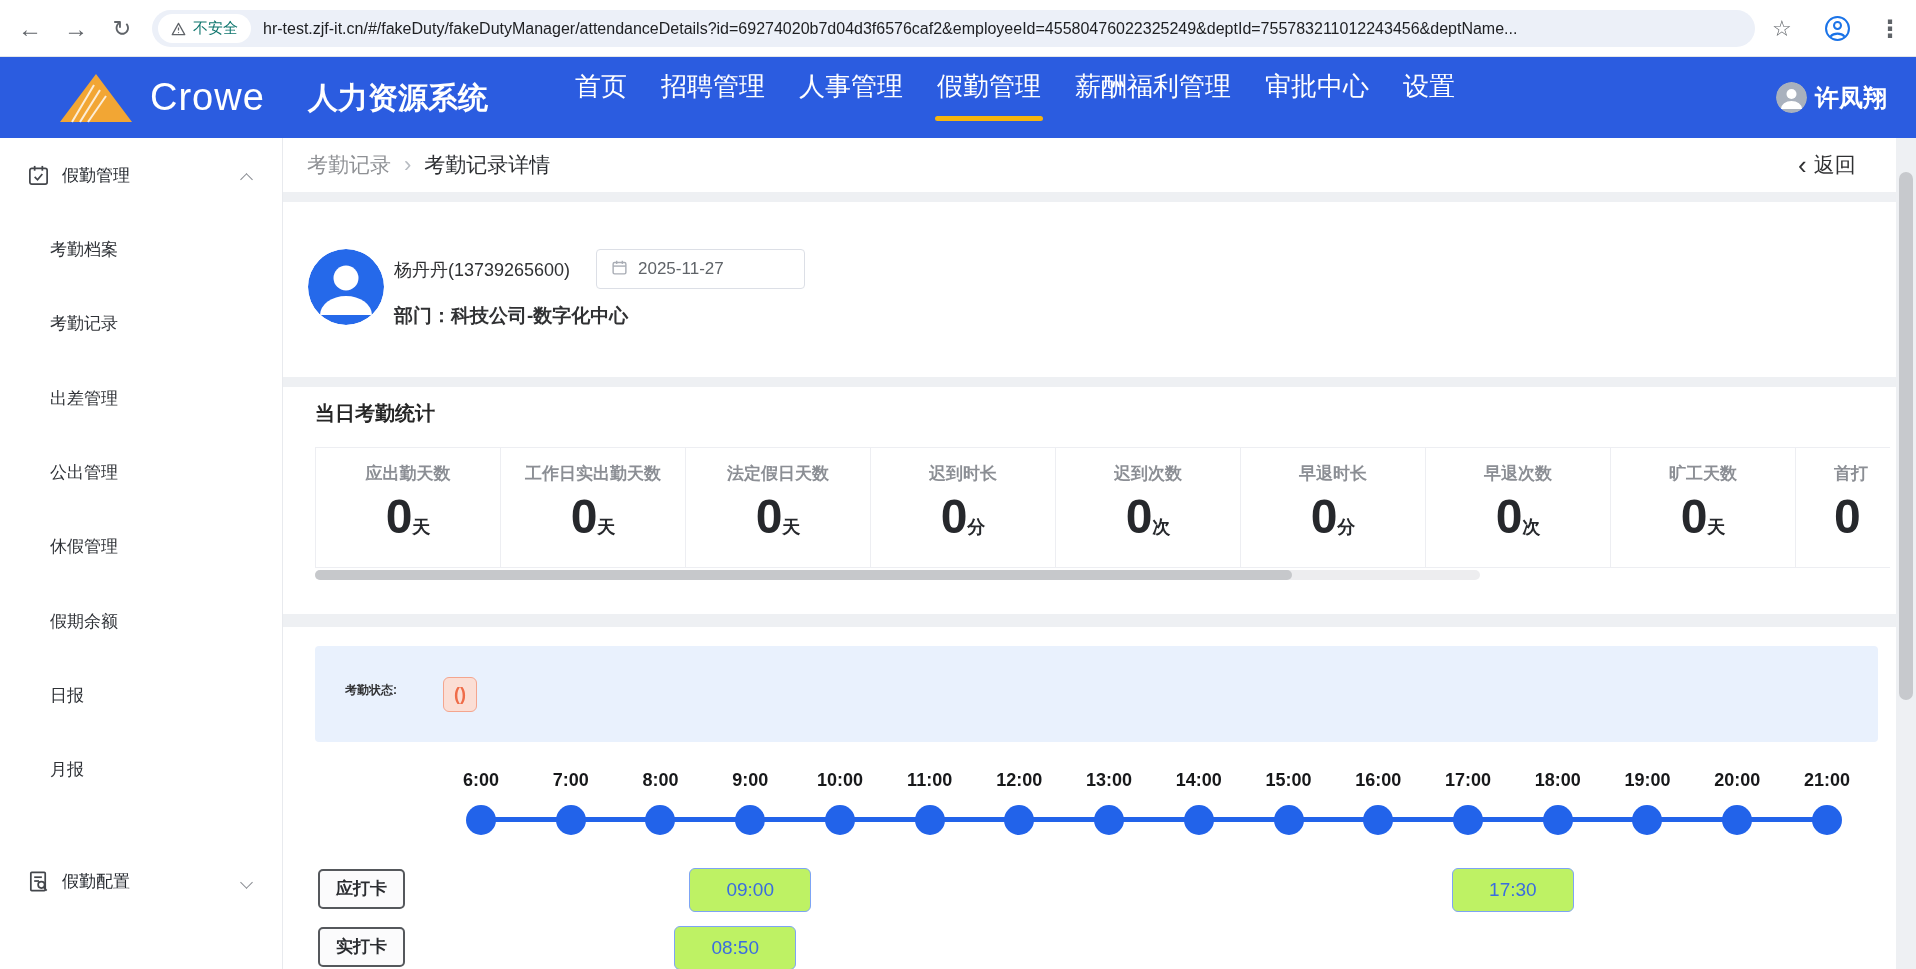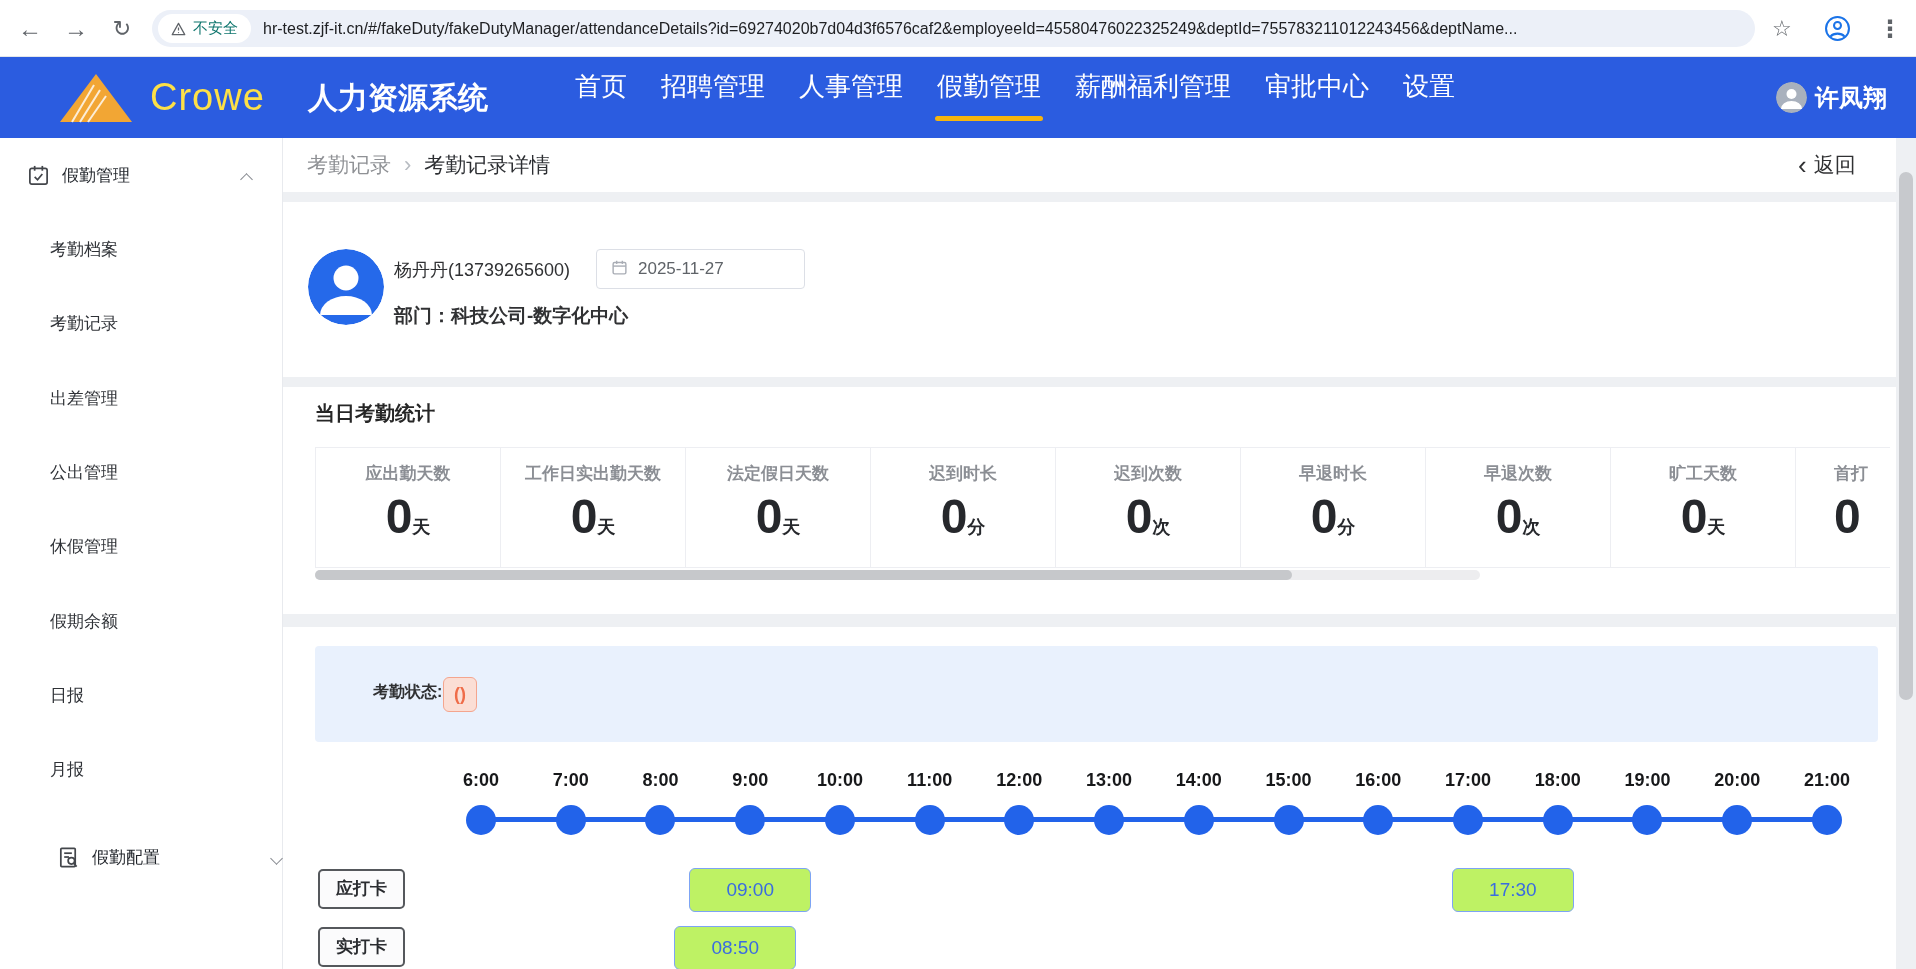--- a/index.html
+++ b/index.html
@@ -16,21 +16,21 @@
   
   .chrome{position:absolute;left:0;top:0;width:1916px;height:57px;background:#fff;border-bottom:1px solid #e3e6ea;}
   .chrome-btn{position:absolute;top:0;height:57px;display:flex;align-items:center;justify-content:center;width:36px;color:#5f6368;font-size:24px;cursor:default;}
   .url-bar{position:absolute;left:152px;top:10px;width:1603px;height:37px;background:#ecf0f8;border-radius:19px;display:flex;align-items:center;overflow:hidden;}
   .sec-chip{margin-left:6px;background:#fff;border-radius:15px;height:29px;padding:0 13px;display:flex;align-items:center;gap:7px;color:#0f766e;font-size:15px;flex:0 0 auto;}
   .url-text{margin-left:12px;font-size:16px;color:#202124;white-space:nowrap;overflow:hidden;flex:1 1 auto;}
   .right-ico{position:absolute;top:0;height:57px;display:flex;align-items:center;color:#5f6368;}
 
   
   .navbar{position:absolute;left:0;top:57px;width:1916px;height:81px;background:var(--nav-blue);}
-  .brand-word{position:absolute;left:150px;top:0;height:81px;line-height:81px;color:#fde047;font-size:38px;letter-spacing:1px;}
+  .brand-word{position:absolute;left:150px;top:0;height:81px;line-height:81px;color:#ffffff;font-size:38px;letter-spacing:1px;}
   .brand-product{position:absolute;left:284px;top:0;height:81px;line-height:81px;color:#fff;font-size:30px;font-weight:700;margin-left:24px;}
   .main-nav{position:absolute;left:575px;top:0;height:58px;display:flex;align-items:center;gap:34px;}
   .nav-item{color:#fff;font-size:26px;position:relative;white-space:nowrap;cursor:pointer;}
   .nav-item.active::after{content:'';position:absolute;left:-2px;right:-2px;bottom:-17px;height:5px;border-radius:3px;background:var(--underline);}
   .nav-user-avatar{position:absolute;left:1776px;top:25px;width:31px;height:31px;border-radius:50%;overflow:hidden;}
   .nav-user-name{position:absolute;left:1815px;top:0;height:81px;line-height:81px;color:#ffffff;font-size:24px;font-weight:700;}
 
   
   .sidebar{position:absolute;left:0;top:138px;width:283px;height:831px;background:#fff;border-right:1px solid #e8eaee;}
   .side-group{position:absolute;left:0;width:283px;height:40px;cursor:pointer;}
@@ -74,21 +74,21 @@
   .stat-card{flex:0 0 185px;width:185px;border-right:1px solid #edeef2;padding-top:14px;}
   .stat-label{text-align:center;font-size:17px;font-weight:600;color:#8b8e94;white-space:nowrap;}
   .stat-value{text-align:center;margin-top:6px;font-size:48px;font-weight:700;color:#26282c;line-height:1.1;white-space:nowrap;}
   .stat-unit{font-size:18px;font-weight:700;}
   .stat-card.cut .stat-label,.stat-card.cut .stat-value{text-align:left;padding-left:38px;}
   .h-track{position:absolute;left:315px;top:570px;width:1165px;height:10px;background:#ededef;border-radius:5px;}
   .h-thumb{position:absolute;left:315px;top:570px;width:977px;height:10px;background:#c6c8cb;border-radius:5px;}
 
   
   .status-panel{position:absolute;left:315px;top:646px;width:1563px;height:96px;background:#e9f1fd;border-radius:4px;}
-  .status-label{position:absolute;left:345px;top:682px;font-size:16px;font-weight:700;color:#303133;margin-left:28px;}
+  .status-label{position:absolute;left:345px;top:682px;font-size:12px;font-weight:700;color:#303133;}
   .status-tag{position:absolute;left:443px;top:677px;height:35px;padding:0 10px;line-height:33px;background:#fbded5;border:1px solid #f4a58e;border-radius:6px;color:#ef6c49;font-size:18px;font-weight:600;}
   .tl-time{position:absolute;top:770px;width:84px;margin-left:-42px;text-align:center;font-size:18px;font-weight:700;color:#17181a;}
   .tl-line{position:absolute;top:817px;height:5px;background:var(--tl-blue);border-radius:3px;}
   .tl-dot{position:absolute;top:805px;width:30px;height:30px;margin-left:-15px;border-radius:50%;background:var(--tl-blue);}
   .punch-label{position:absolute;left:318px;width:87px;height:40px;border:2px solid #55585c;border-radius:5px;background:#fbfbfc;font-size:17px;font-weight:700;color:#2a2c30;text-align:center;line-height:36px;}
   .punch-chip{position:absolute;width:122px;height:44px;background:#bef264;border:1px solid #7da4f5;border-radius:6px;color:#3a6ce0;font-size:19px;text-align:center;line-height:42px;}
 </style>
 </head>
 <body>
 
@@ -170,21 +170,21 @@
       <div class="side-item" style="top: 100px;">考勤档案</div>
       <div class="side-item" style="top: 174.3px;">考勤记录</div>
       <div class="side-item" style="top: 248.6px;">出差管理</div>
       <div class="side-item" style="top: 322.9px;">公出管理</div>
       <div class="side-item" style="top: 397.2px;">休假管理</div>
       <div class="side-item" style="top: 471.5px;">假期余额</div>
       <div class="side-item" style="top: 545.8px;">日报</div>
       <div class="side-item" style="top: 620.1px;">月报</div>
     </div>
 
-  <div class="side-group" style="top:700px;margin-left:30px;">
+  <div class="side-group" style="top:724px;">
     <span class="g-icon">
       <svg width="23" height="23" viewBox="0 0 24 24" fill="none" stroke="#43464b" stroke-width="1.8">
           <rect x="4" y="2.5" width="15" height="19" rx="1"></rect>
           <line x1="7.5" y1="7.5" x2="15.5" y2="7.5"></line>
           <line x1="7.5" y1="11.5" x2="12.5" y2="11.5"></line>
           <circle cx="15" cy="15.5" r="3.4"></circle>
           <line x1="17.4" y1="18" x2="20.5" y2="21.5"></line>
         </svg>
     </span>
     <span class="g-label">假勤配置</span>

